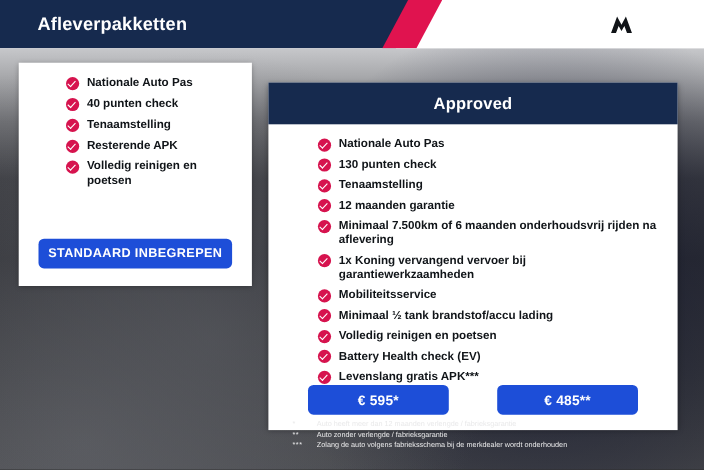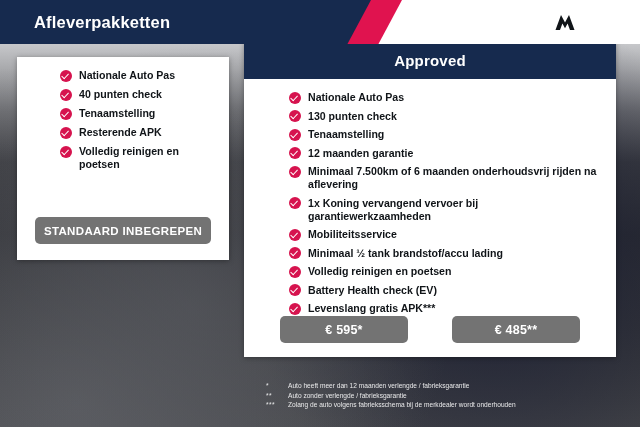--- a/index.html
+++ b/index.html
@@ -48,21 +48,21 @@
   }
   #brand .mark { width:22px; height:17px; display:block; }
   #brand .name { color:#111418; font-size:14.5px; font-weight:bold; letter-spacing:-.1px; }
 
   
   .card {
     position:absolute; background:#ffffff; z-index:4;
     box-shadow:0 1px 5px rgba(0,0,0,.35);
   }
   #card-standaard { left:17px; top:57px; width:212px; height:203px; }
-  #card-approved  { left:244px; top:41px; width:372px; height:316px; }
+  #card-approved  { left:244px; top:75px; width:372px; height:316px; }
 
   .card-head {
     background:#162a4e; color:#fff; text-align:center;
     font-size:15px; font-weight:bold; letter-spacing:.2px;
     display:flex; align-items:center; justify-content:center;
   }
   #card-standaard .card-head { height:38px; }
   #card-approved  .card-head { height:38px; }
 
   .card-body { padding:12px 14px 0 14px;margin-left:29px; }
@@ -82,21 +82,21 @@
   .check::after {
     content:""; position:absolute; left:3.2px; top:2.4px;
     width:3.4px; height:6.2px;
     border:solid #ffffff; border-width:0 1.6px 1.6px 0;
     transform:rotate(43deg);
   }
   .feat-text { flex:1 1 auto; }
 
   
   .pill {
-    background:#737373; color:#fff; border:none; border-radius:5px;
+    background:#1d4ed8; color:#fff; border:none; border-radius:5px;
     font-family:inherit; font-weight:bold; letter-spacing:.35px;
     display:flex; align-items:center; justify-content:center;
     cursor:pointer;
   }
   #btn-standaard {
     position:absolute; left:18px; bottom:16px;
     width:176px; height:27px; font-size:11.5px;
   }
   #price-row {
     position:absolute; left:0; right:0; bottom:14px;

